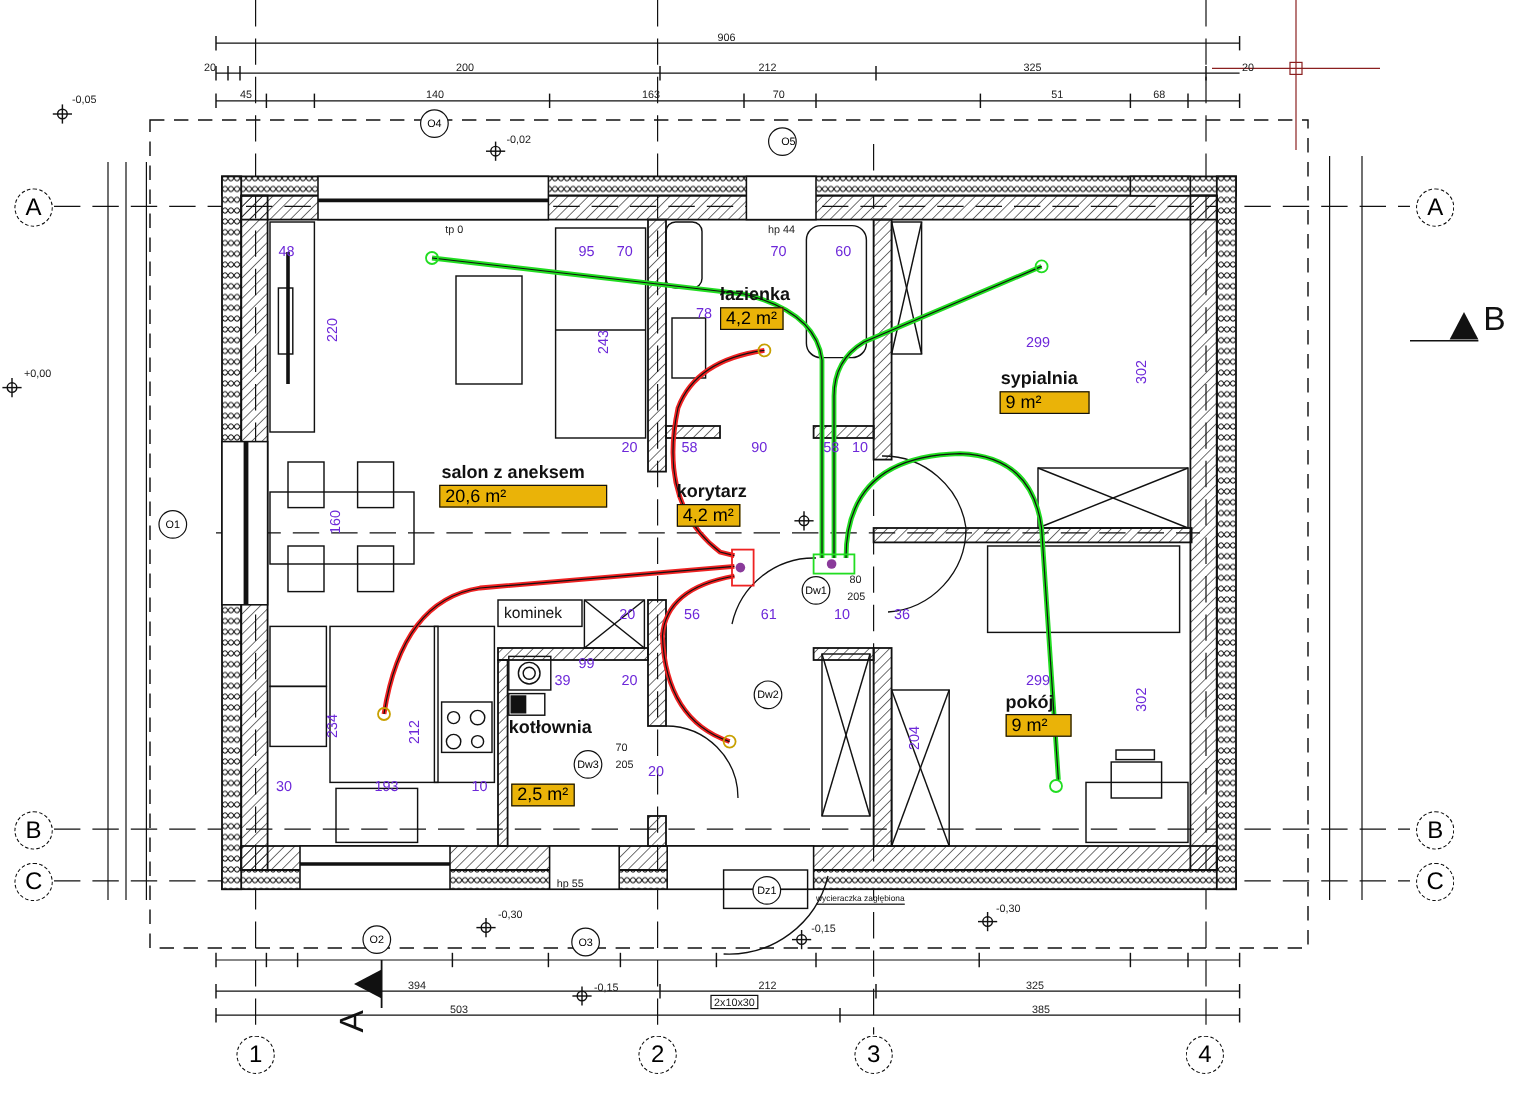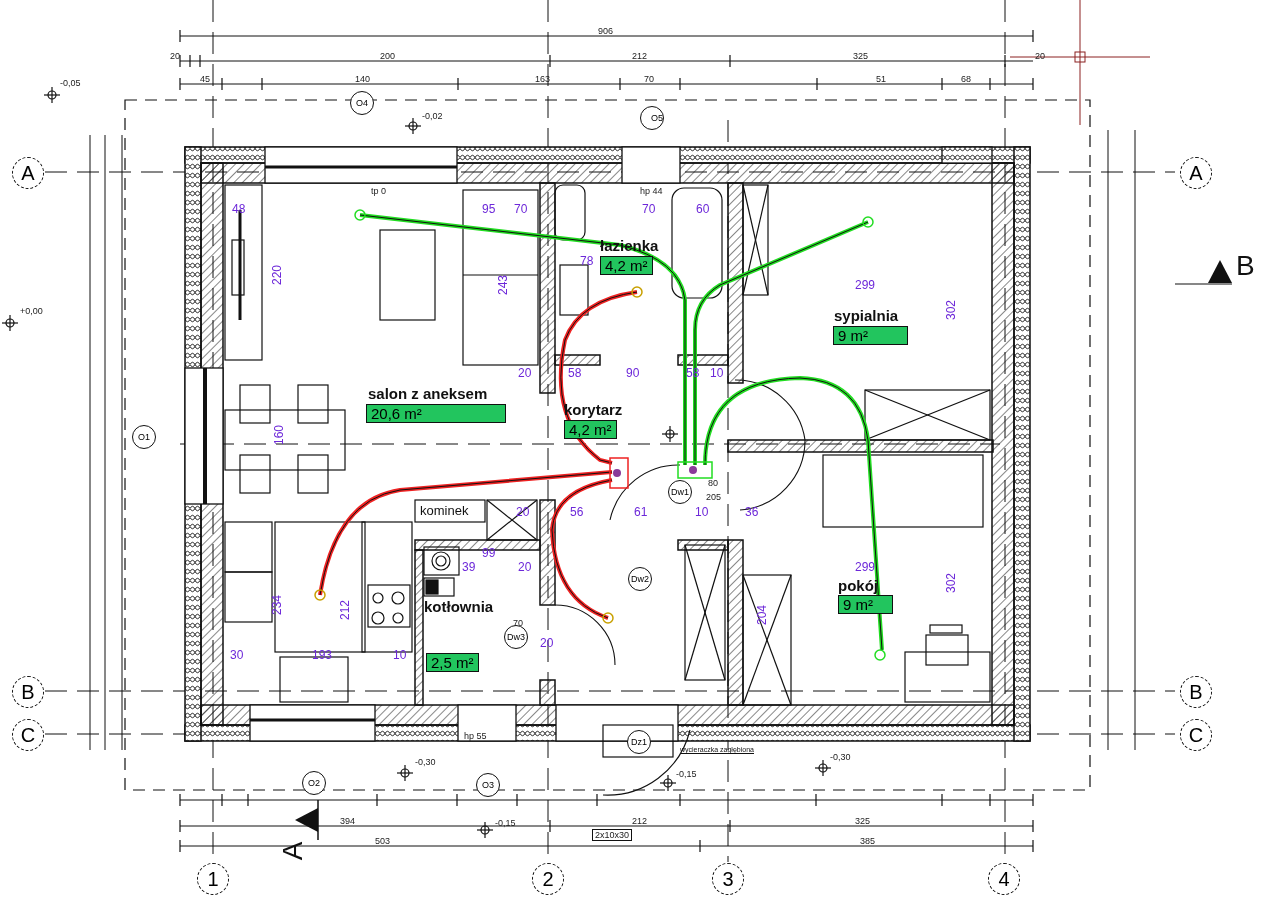--- a/index.html
+++ b/index.html
@@ -1,20 +1,20 @@
 <!DOCTYPE html>
 <html><head>
 <meta charset="utf-8">
 <style>
   html,body{margin:0;padding:0;background:#ffffff;}
   body{width:1280px;height:922px;overflow:hidden;position:relative;font-family:"Liberation Sans",sans-serif;}
   #plan{position:absolute;left:0;top:0;width:1280px;height:922px;}
   .lbl{position:absolute;font-family:"Liberation Sans",sans-serif;color:#111;white-space:nowrap;}
   .room-name{font-weight:bold;font-size:15px;}
-  .area-box{position:absolute;border:1.5px solid #111;font-size:15px;padding:0 4px;line-height:17px;background:#22c55e;}
+  .area-box{position:absolute;border:1.5px solid #111;font-size:15px;padding:0 4px;line-height:17px;background:#eab308;}
   .dim{font-size:12px;color:#6d28d9;}
   .dim-s{font-size:9px;color:#222;}
   .dim-v{writing-mode:vertical-rl;transform:rotate(180deg);}
   .axis{position:absolute;width:30px;height:30px;border:1.3px dashed #111;border-radius:50%;text-align:center;line-height:30px;font-size:20px;background:#fff;}
   .sec{position:absolute;font-size:28px;color:#111;}
   .tag{position:absolute;width:22px;height:22px;border:1.2px solid #111;border-radius:50%;font-size:9px;text-align:center;line-height:22px;background:#fff;}
 </style>
 </head>
 <body>
 
@@ -375,21 +375,21 @@
 <div class="lbl dim-s" style="left:464px;top:690px;margin-top:41px;">hp 55</div>
 
 <div class="tag" style="left:350px;top:91px;">O4</div>
 <div class="tag" style="left:640px;top:106px;text-align:right;">O5</div>
 <div class="tag" style="left:132px;top:425px;">O1</div>
 <div class="tag" style="left:302px;top:771px;">O2</div>
 <div class="tag" style="left:476px;top:773px;">O3</div>
 <div class="tag" style="left:627px;top:730px;">Dz1</div>
 <div class="tag" style="left:668px;top:480px;">Dw1</div>
 <div class="tag" style="left:628px;top:567px;">Dw2</div>
-<div class="tag" style="left:478px;top:625px;margin-left:26px;">Dw3</div>
+<div class="tag" style="left:478px;top:625px;">Dw3</div>
 
 <div class="lbl dim-s" style="left:60px;top:78px;">-0,05</div>
 <div class="lbl dim-s" style="left:20px;top:306px;">+0,00</div>
 <div class="lbl dim-s" style="left:422px;top:111px;">-0,02</div>
 <div class="lbl dim-s" style="left:415px;top:757px;">-0,30</div>
 <div class="lbl dim-s" style="left:830px;top:752px;">-0,30</div>
 <div class="lbl dim-s" style="left:676px;top:769px;">-0,15</div>
 
 <div class="lbl" style="left:680px;top:746px;font-size:7px;border-bottom:1px solid #111;">wycieraczka zagłębiona</div>
 

